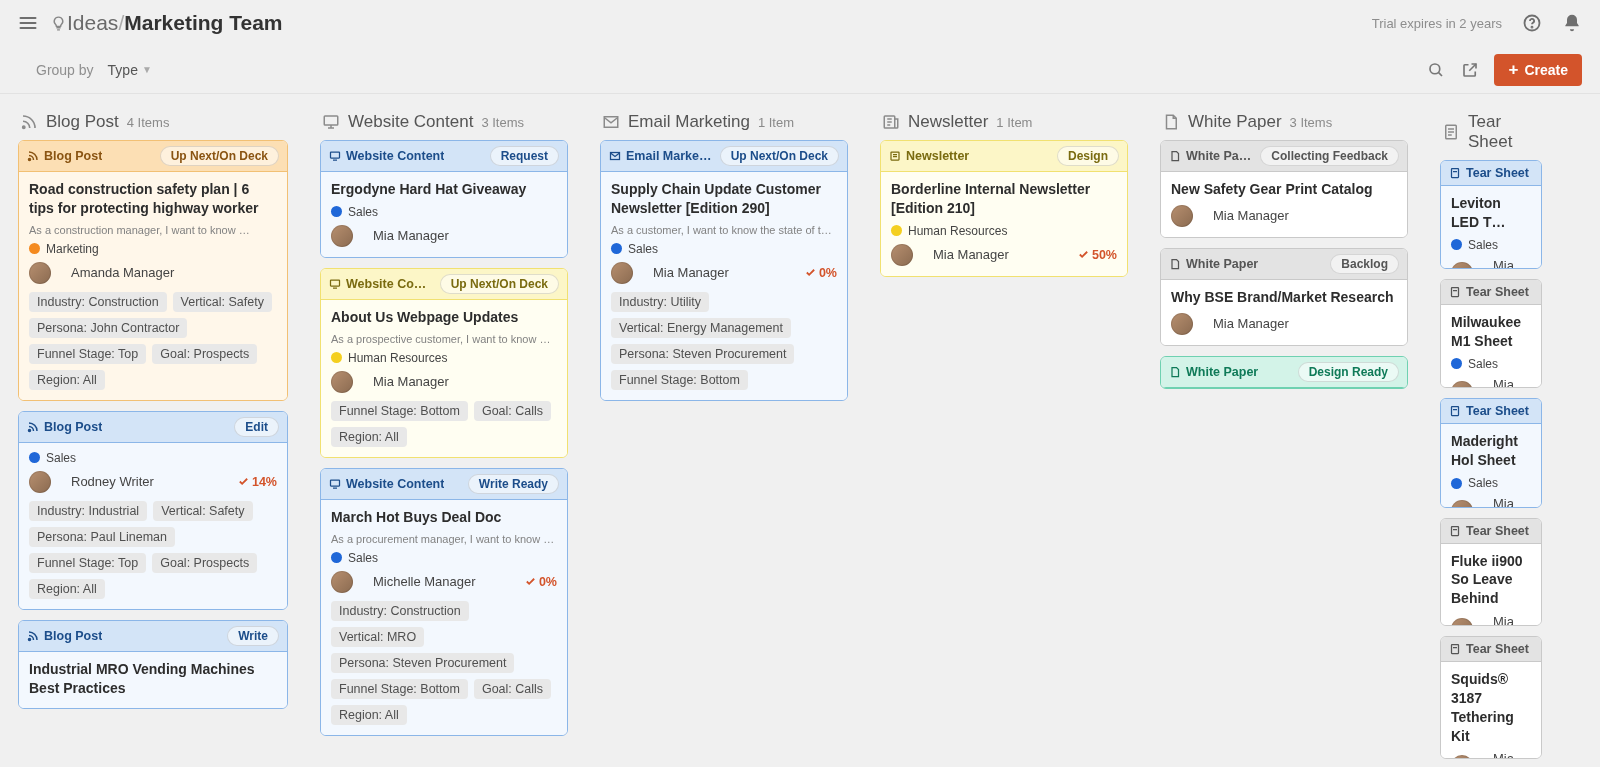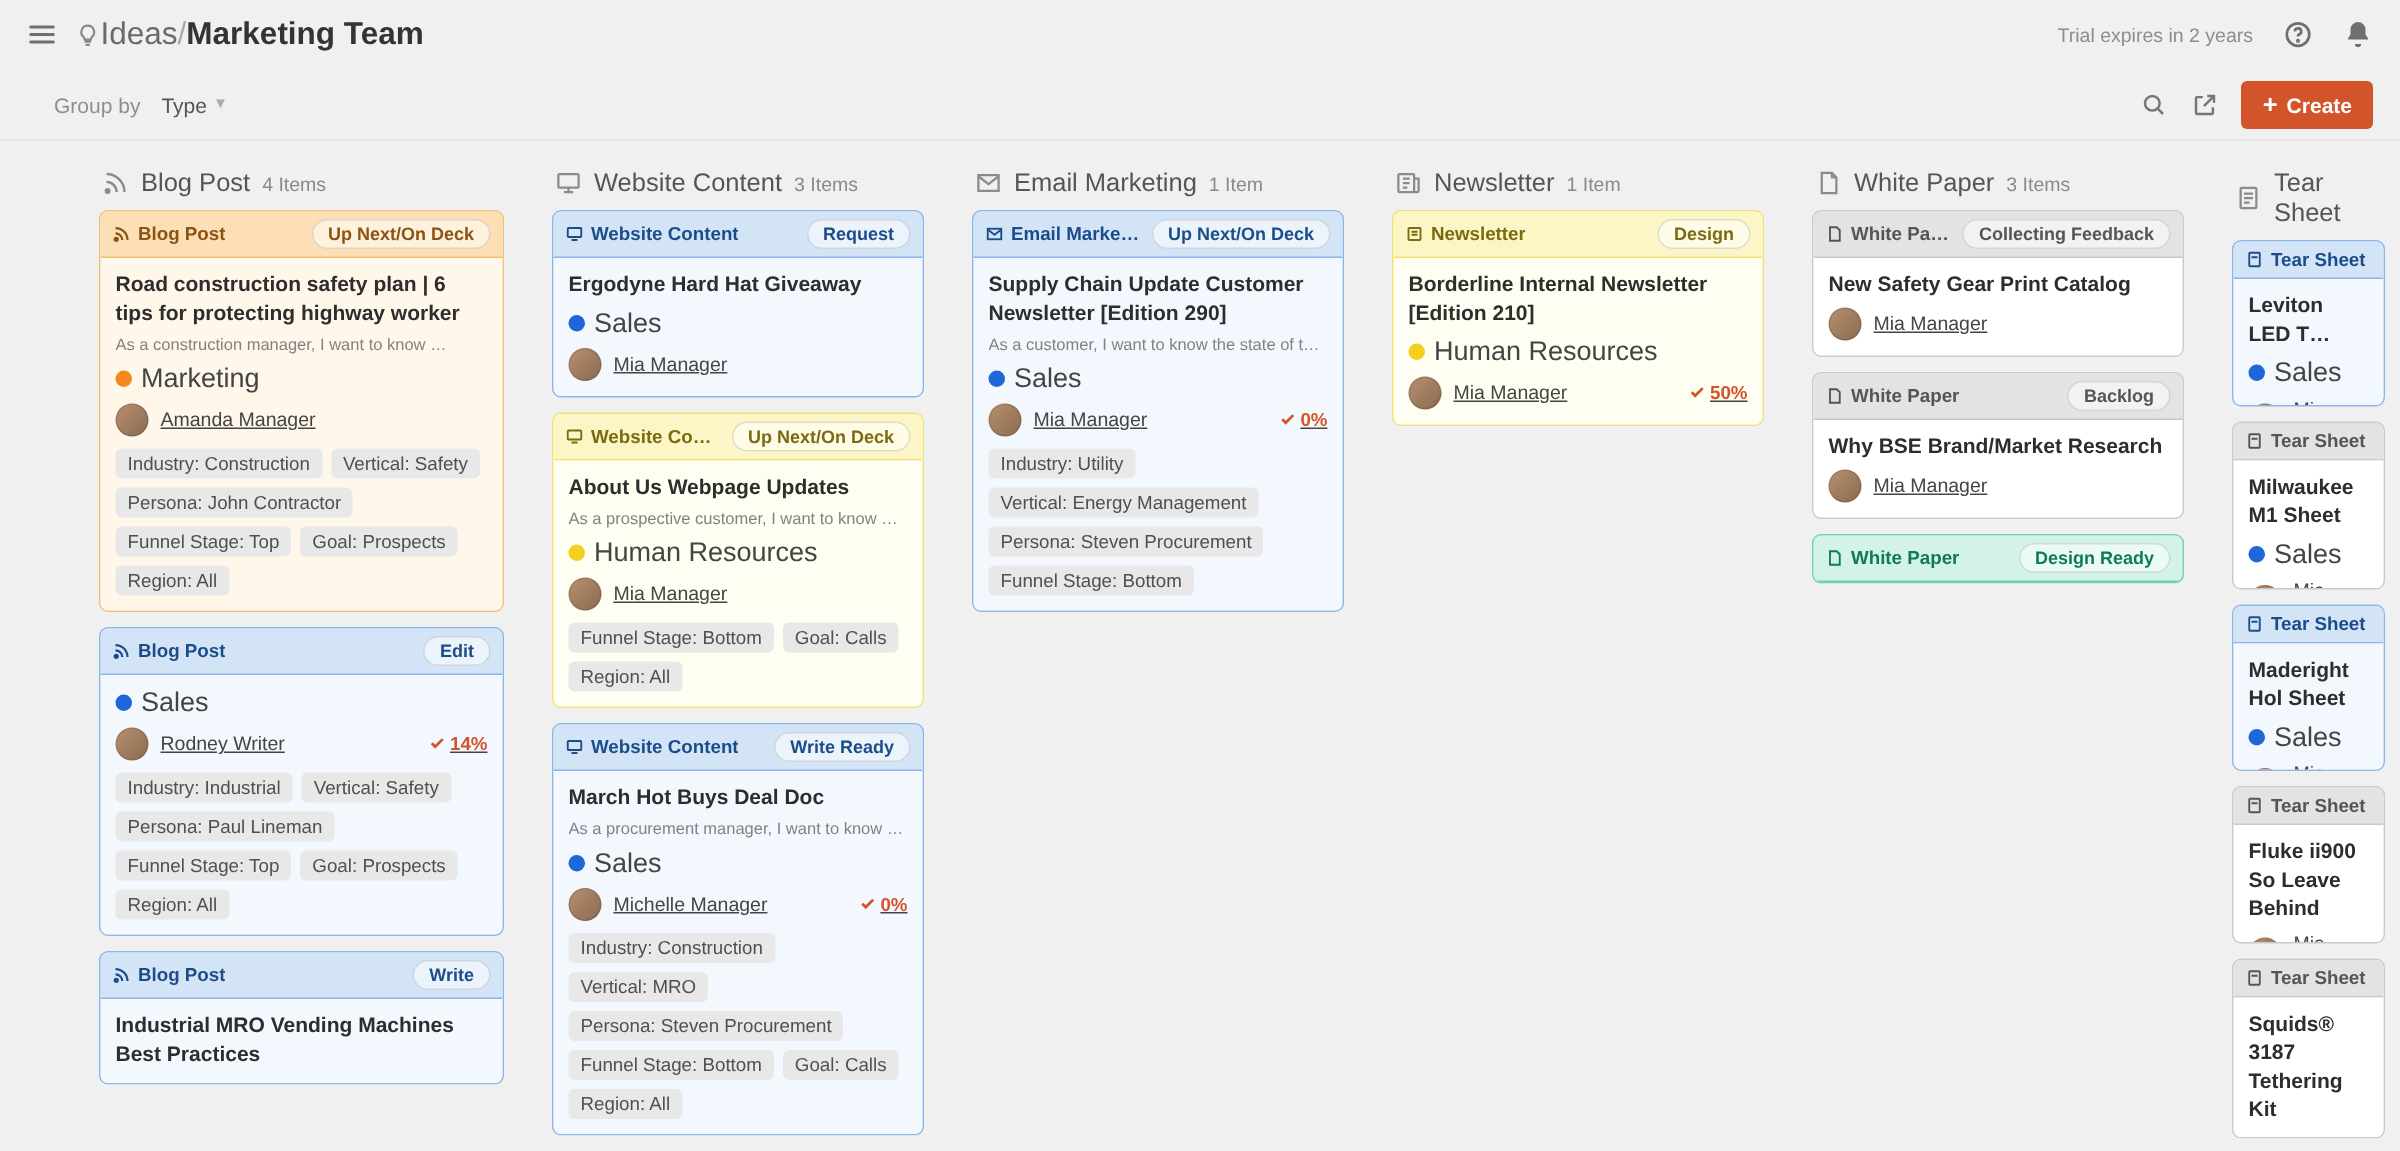--- a/index.html
+++ b/index.html
@@ -33,21 +33,21 @@
   .crumb-current{color:#333;font-weight:600;}
   .spacer{flex:1;}
   .top-right{display:flex;align-items:center;gap:20px;font-size:13px;color:#8d8d8d;}
   .hdr-icon{width:20px;height:20px;display:inline-flex;align-items:center;justify-content:center;color:#6f6f6f;cursor:pointer;}
   
   .sub{display:flex;align-items:center;height:48px;padding:0 18px 0 36px;gap:14px;border-bottom:1px solid var(--border);}
   .sub .caret{color:#aaa;font-size:10px;margin-left:4px;}
   .create-btn{background:var(--create);color:#fff;border:none;border-radius:4px;padding:8px 14px;font-weight:600;font-size:14px;display:flex;align-items:center;gap:6px;cursor:pointer;}
   .create-btn .plus{font-size:17px;font-weight:700;line-height:0;}
   
-  .board{display:flex;gap:24px;overflow-x:auto;padding:14px 18px 8px;height:calc(767px - 46px - 48px);margin-left:48px;}
+  .board{display:flex;gap:24px;overflow-x:auto;padding:14px 18px 8px;height:calc(767px - 46px - 48px);}
   .col{flex:0 0 278px;display:flex;flex-direction:column;min-width:0;}
   .col.narrow{flex:0 0 256px;}
   .col.cut{flex:0 0 110px;overflow:hidden;}
   .col-head{display:flex;align-items:center;gap:8px;padding:4px 2px 8px;color:#555;}
   .col-head svg{color:#8b8b8b;flex:0 0 auto;}
   .col-title{font-size:17px;font-weight:400;color:#555;}
   .col-count{font-size:13px;color:var(--muted);}
   .col-scroll{overflow-y:auto;overflow-x:hidden;padding-right:8px;display:flex;flex-direction:column;gap:10px;}
   
   .col-scroll::-webkit-scrollbar,.board::-webkit-scrollbar{width:8px;height:8px;}
@@ -68,27 +68,27 @@
   .mint{border-color:var(--mint-border);}
   .gray .card-hdr{background:var(--gray-light);color:#555;border-bottom:1px solid var(--gray-border);}
   .gray{border-color:var(--gray-border);}
   .card-body{padding:8px 10px 10px;background:#fff;display:flex;flex-direction:column;gap:6px;}
   .yellow .card-body{background:#fffef2;}
   .orange .card-body{background:#fff7ea;}
   .blue .card-body{background:#f3f8fe;}
   .mint .card-body{background:#f0fbf7;}
   .card-title{font-size:14px;font-weight:600;color:#2d2d2d;line-height:1.35;}
   .card-desc{font-size:11px;color:#828282;white-space:nowrap;overflow:hidden;text-overflow:ellipsis;}
-  .dept{display:flex;align-items:center;gap:6px;font-size:18px;color:#444;}
+  .dept{display:flex;align-items:center;gap:6px;font-size:12px;color:#444;}
   .dot{width:11px;height:11px;border-radius:50%;}
   .c-orange{background:#f48a1f;}
   .c-blue{background:#1f67d8;}
   .c-yellow{background:#f4cf1f;}
   .c-teal{background:#19cdaa;}
-  .assignee{display:flex;align-items:center;gap:8px;font-size:13px;color:#444;text-decoration:underline;}
+  .assignee{display:flex;align-items:center;gap:20px;font-size:13px;color:#444;}
   .avatar{width:22px;height:22px;border-radius:50%;background:linear-gradient(135deg,#b89070,#8a6a50);flex:0 0 auto;box-shadow:inset 0 0 0 1px rgba(0,0,0,.1);}
   .progress{margin-left:auto;font-size:12.5px;color:var(--create);font-weight:600;display:flex;align-items:center;gap:3px;}
   .tags{display:flex;flex-wrap:wrap;gap:6px;margin-top:2px;}
   .tag{background:var(--pill-bg);color:#505050;border-radius:4px;padding:3px 8px;font-size:12.5px;white-space:nowrap;}
   .ellip{white-space:nowrap;overflow:hidden;text-overflow:ellipsis;}
   svg{display:block;}
 </style>
 </head>
 <body>
 

